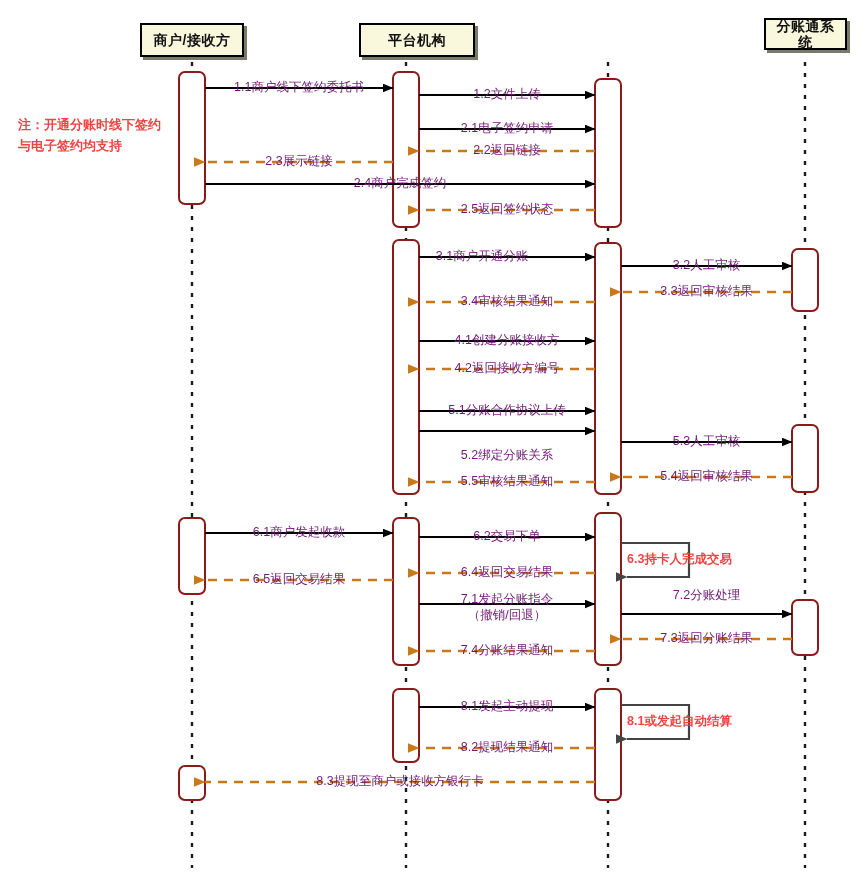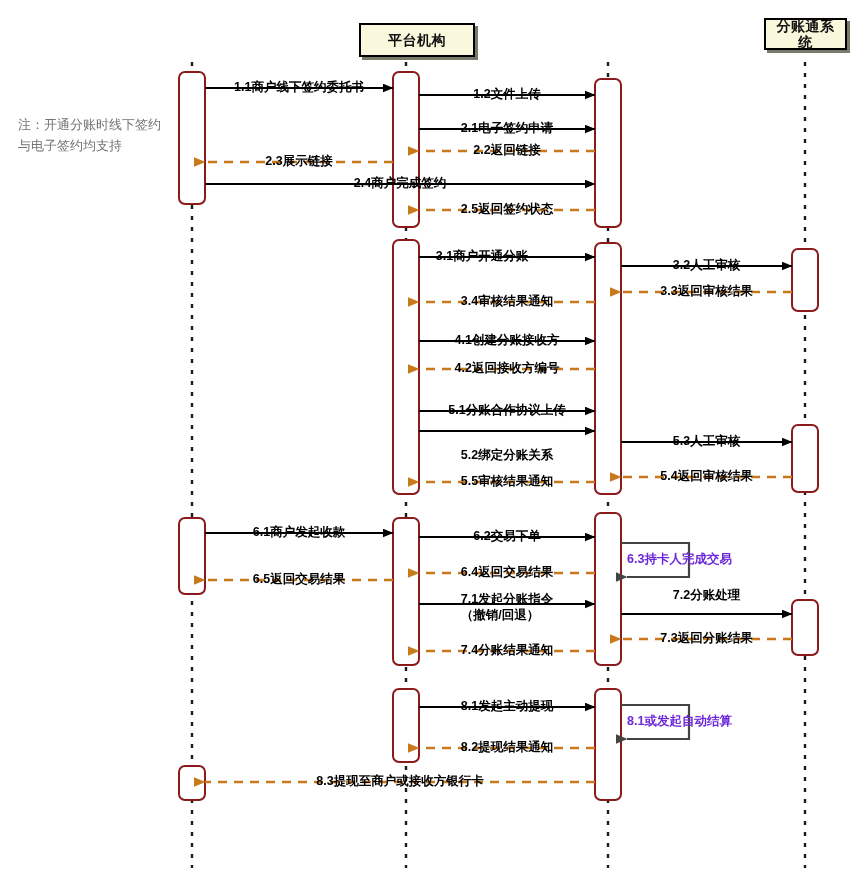--- a/index.html
+++ b/index.html
@@ -15,44 +15,44 @@
     box-sizing:border-box;
     display:flex;align-items:center;justify-content:center;
     text-align:center;
     font-size:14px;font-weight:700;color:#111;
     line-height:1.15;
     letter-spacing:0.5px;
   }
   .msg-label{
     position:absolute;
     font-size:12.5px;
-    font-weight:700;
-    color:#000000;
+    font-weight:400;
+    color:#701a75;
     white-space:nowrap;
     transform:translate(-50%,-50%);
-    text-align:left;
+    text-align:center;
     line-height:1.25;
     background:transparent;
   }
   .msg-label.two-line{white-space:normal;}
   .note-text{
     position:absolute;
     font-size:13px;
-    font-weight:400;
-    color:#737373;
+    font-weight:700;
+    color:#ef4444;
     line-height:1.6;
     width:150px;
     left:18px;
     top:115px;
   }
   .self-label{
     position:absolute;
     font-size:12.5px;
     font-weight:700;
-    color:#6d28d9;
+    color:#ef4444;
     white-space:nowrap;
   }
 </style>
 </head>
 <body>
 
 <div id="canvas">
 
   <svg id="diagram" xmlns="http://www.w3.org/2000/svg">
     <defs>
@@ -122,20 +122,23 @@
         <line x1="621" y1="614" x2="792" y2="614" stroke="#000000" stroke-width="2.2" marker-end="url(#arrow-solid)"></line>
         <line x1="792" y1="639" x2="621" y2="639" stroke="#C8791A" stroke-width="2.4" stroke-dasharray="9,7" marker-end="url(#arrow-dash-left)"></line>
         <line x1="595" y1="651" x2="419" y2="651" stroke="#C8791A" stroke-width="2.4" stroke-dasharray="9,7" marker-end="url(#arrow-dash-left)"></line>
         <line x1="419" y1="707" x2="595" y2="707" stroke="#000000" stroke-width="2.2" marker-end="url(#arrow-solid)"></line>
         <path d="M621,705 L689,705 L689,739 L627,739" fill="none" stroke="#444444" stroke-width="2.2" marker-end="url(#arrow-self)"></path>
         <line x1="595" y1="748" x2="419" y2="748" stroke="#C8791A" stroke-width="2.4" stroke-dasharray="9,7" marker-end="url(#arrow-dash-left)"></line>
         <line x1="595" y1="782" x2="205" y2="782" stroke="#C8791A" stroke-width="2.4" stroke-dasharray="9,7" marker-end="url(#arrow-dash-left)"></line>
       </g>
   </svg>
 
+  <div class="actor-box" style="left:140px;top:23px;width:104px;height:34px;">
+    <span>商户/接收方</span>
+  </div>
   <div class="actor-box" style="left:359px;top:23px;width:116px;height:34px;">
     <span>平台机构</span>
   </div>
   <div class="actor-box" style="left:764px;top:18px;width:83px;height:32px;flex-direction:column;">
     <span>分账通系</span>
     <span>统</span>
   </div>
 
   <div class="note-text">注：开通分账时线下签约与电子签约均支持</div>
 

